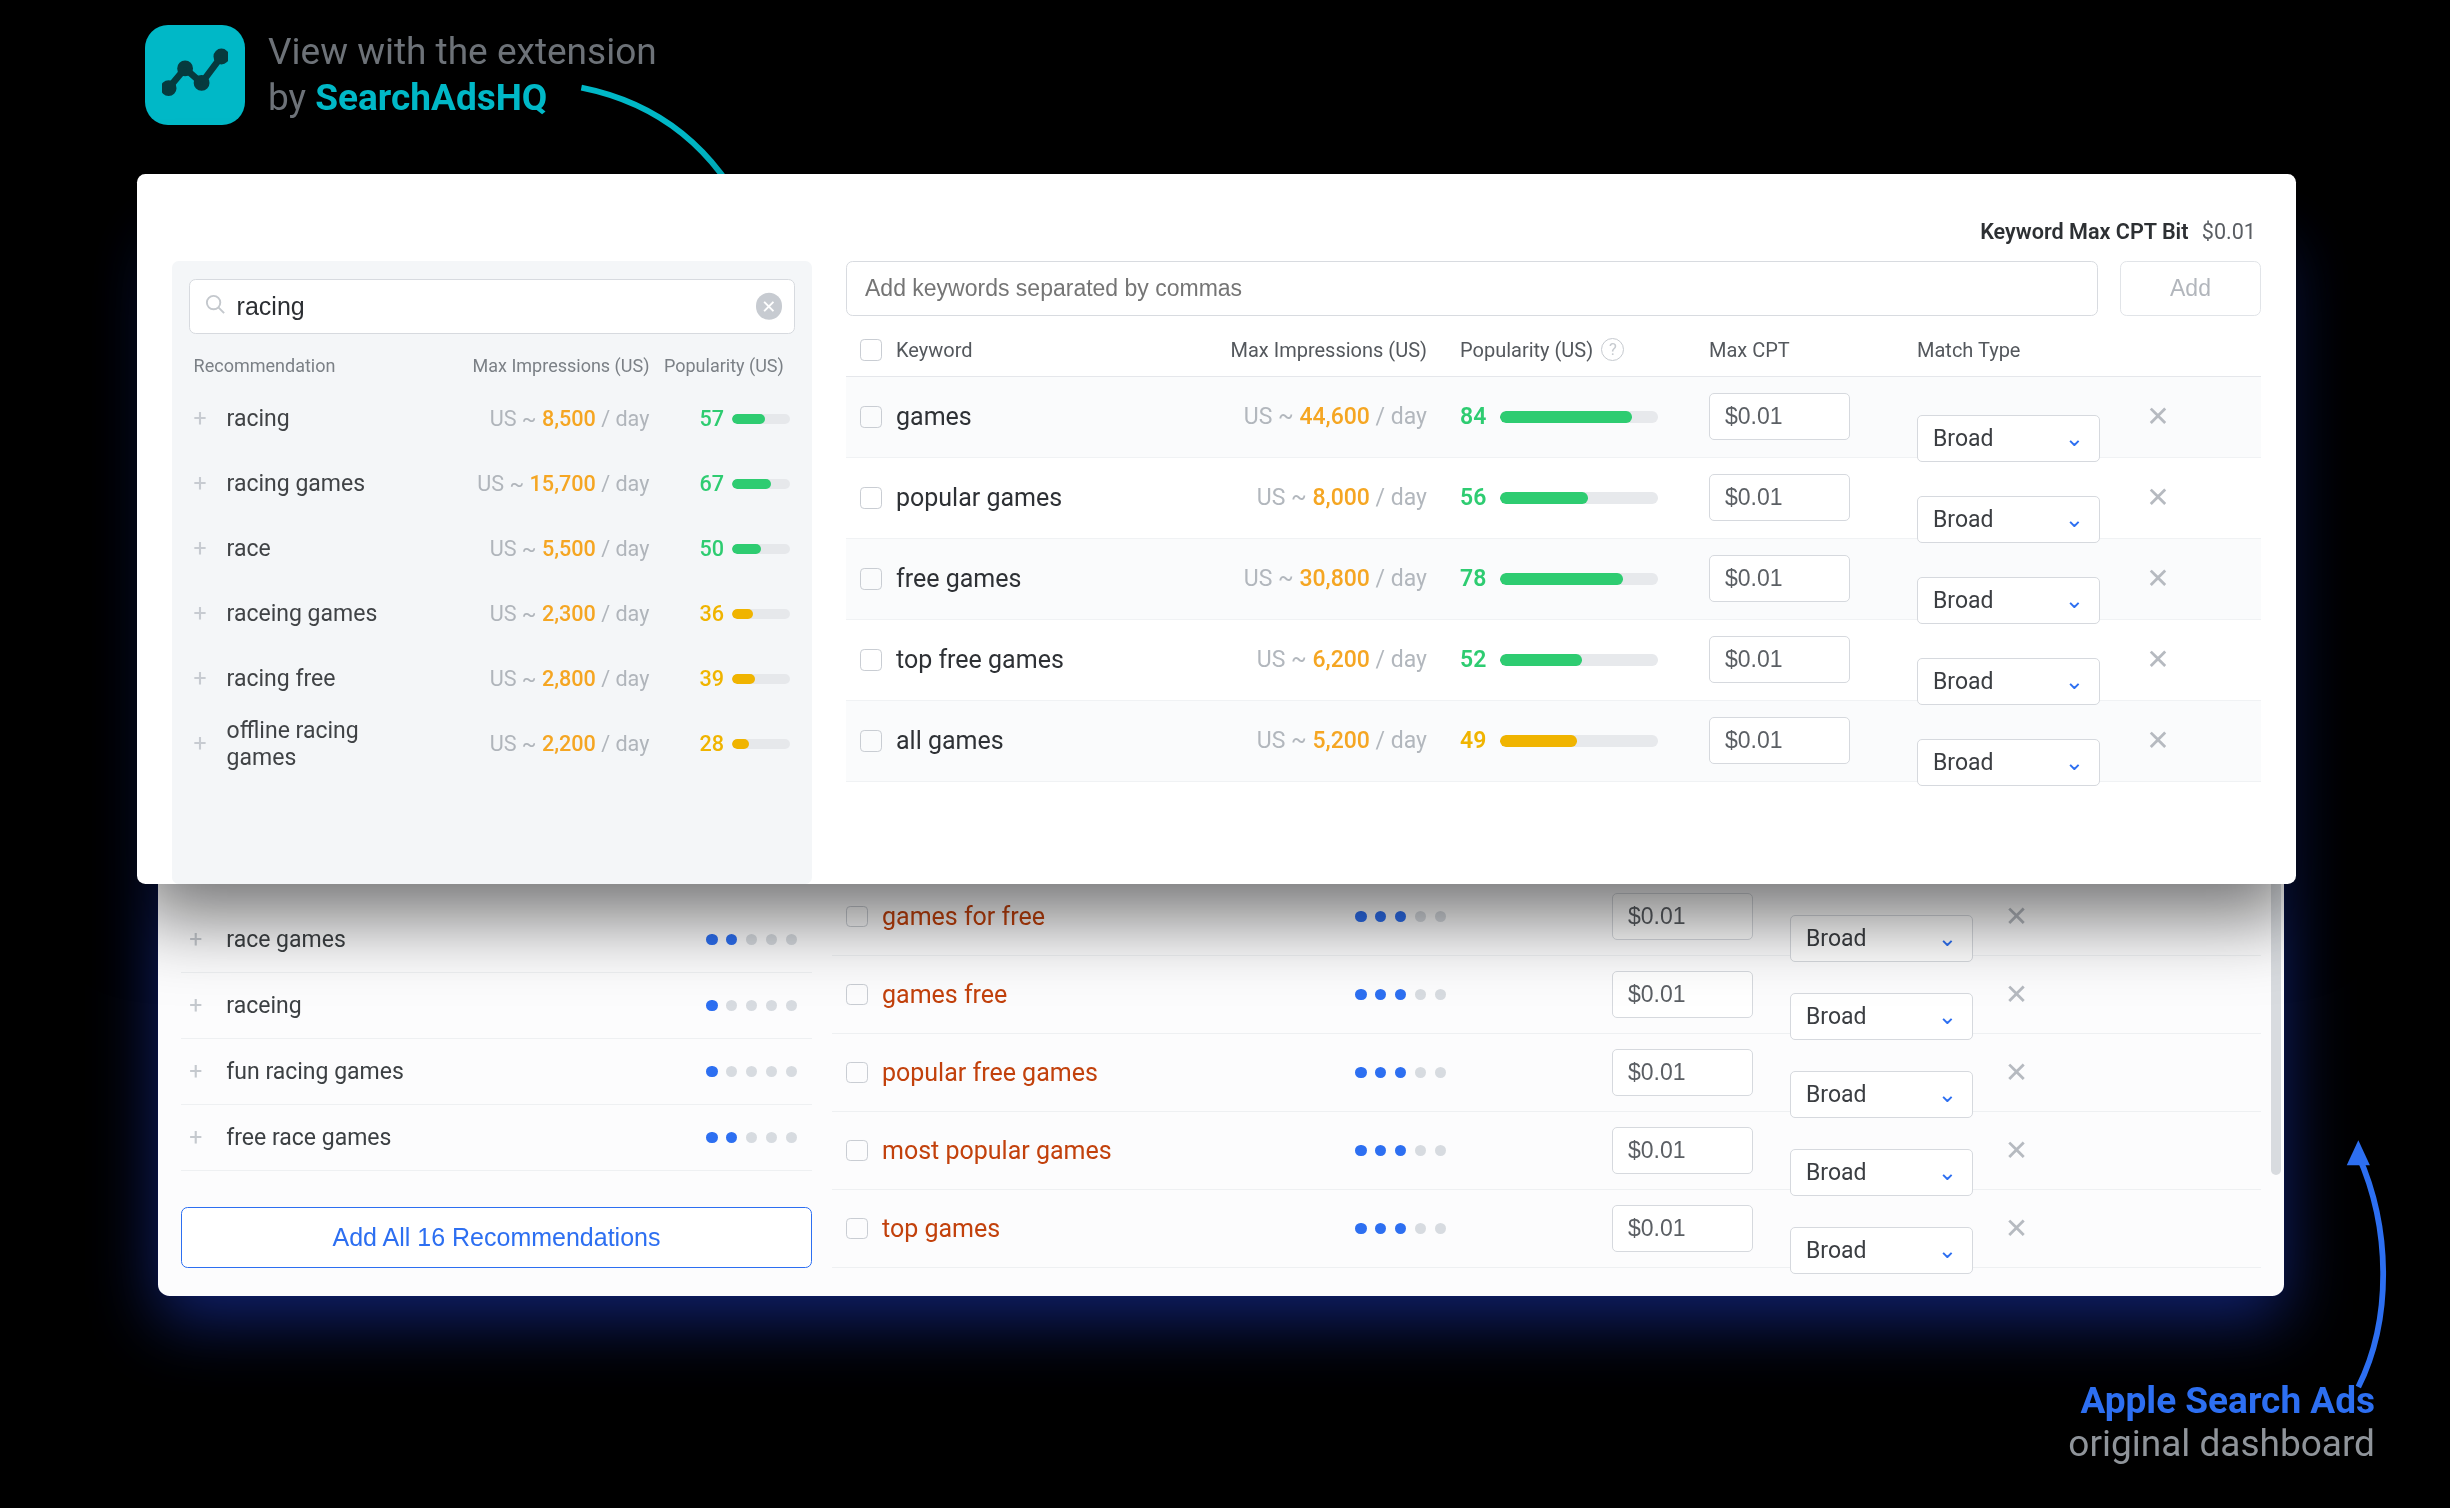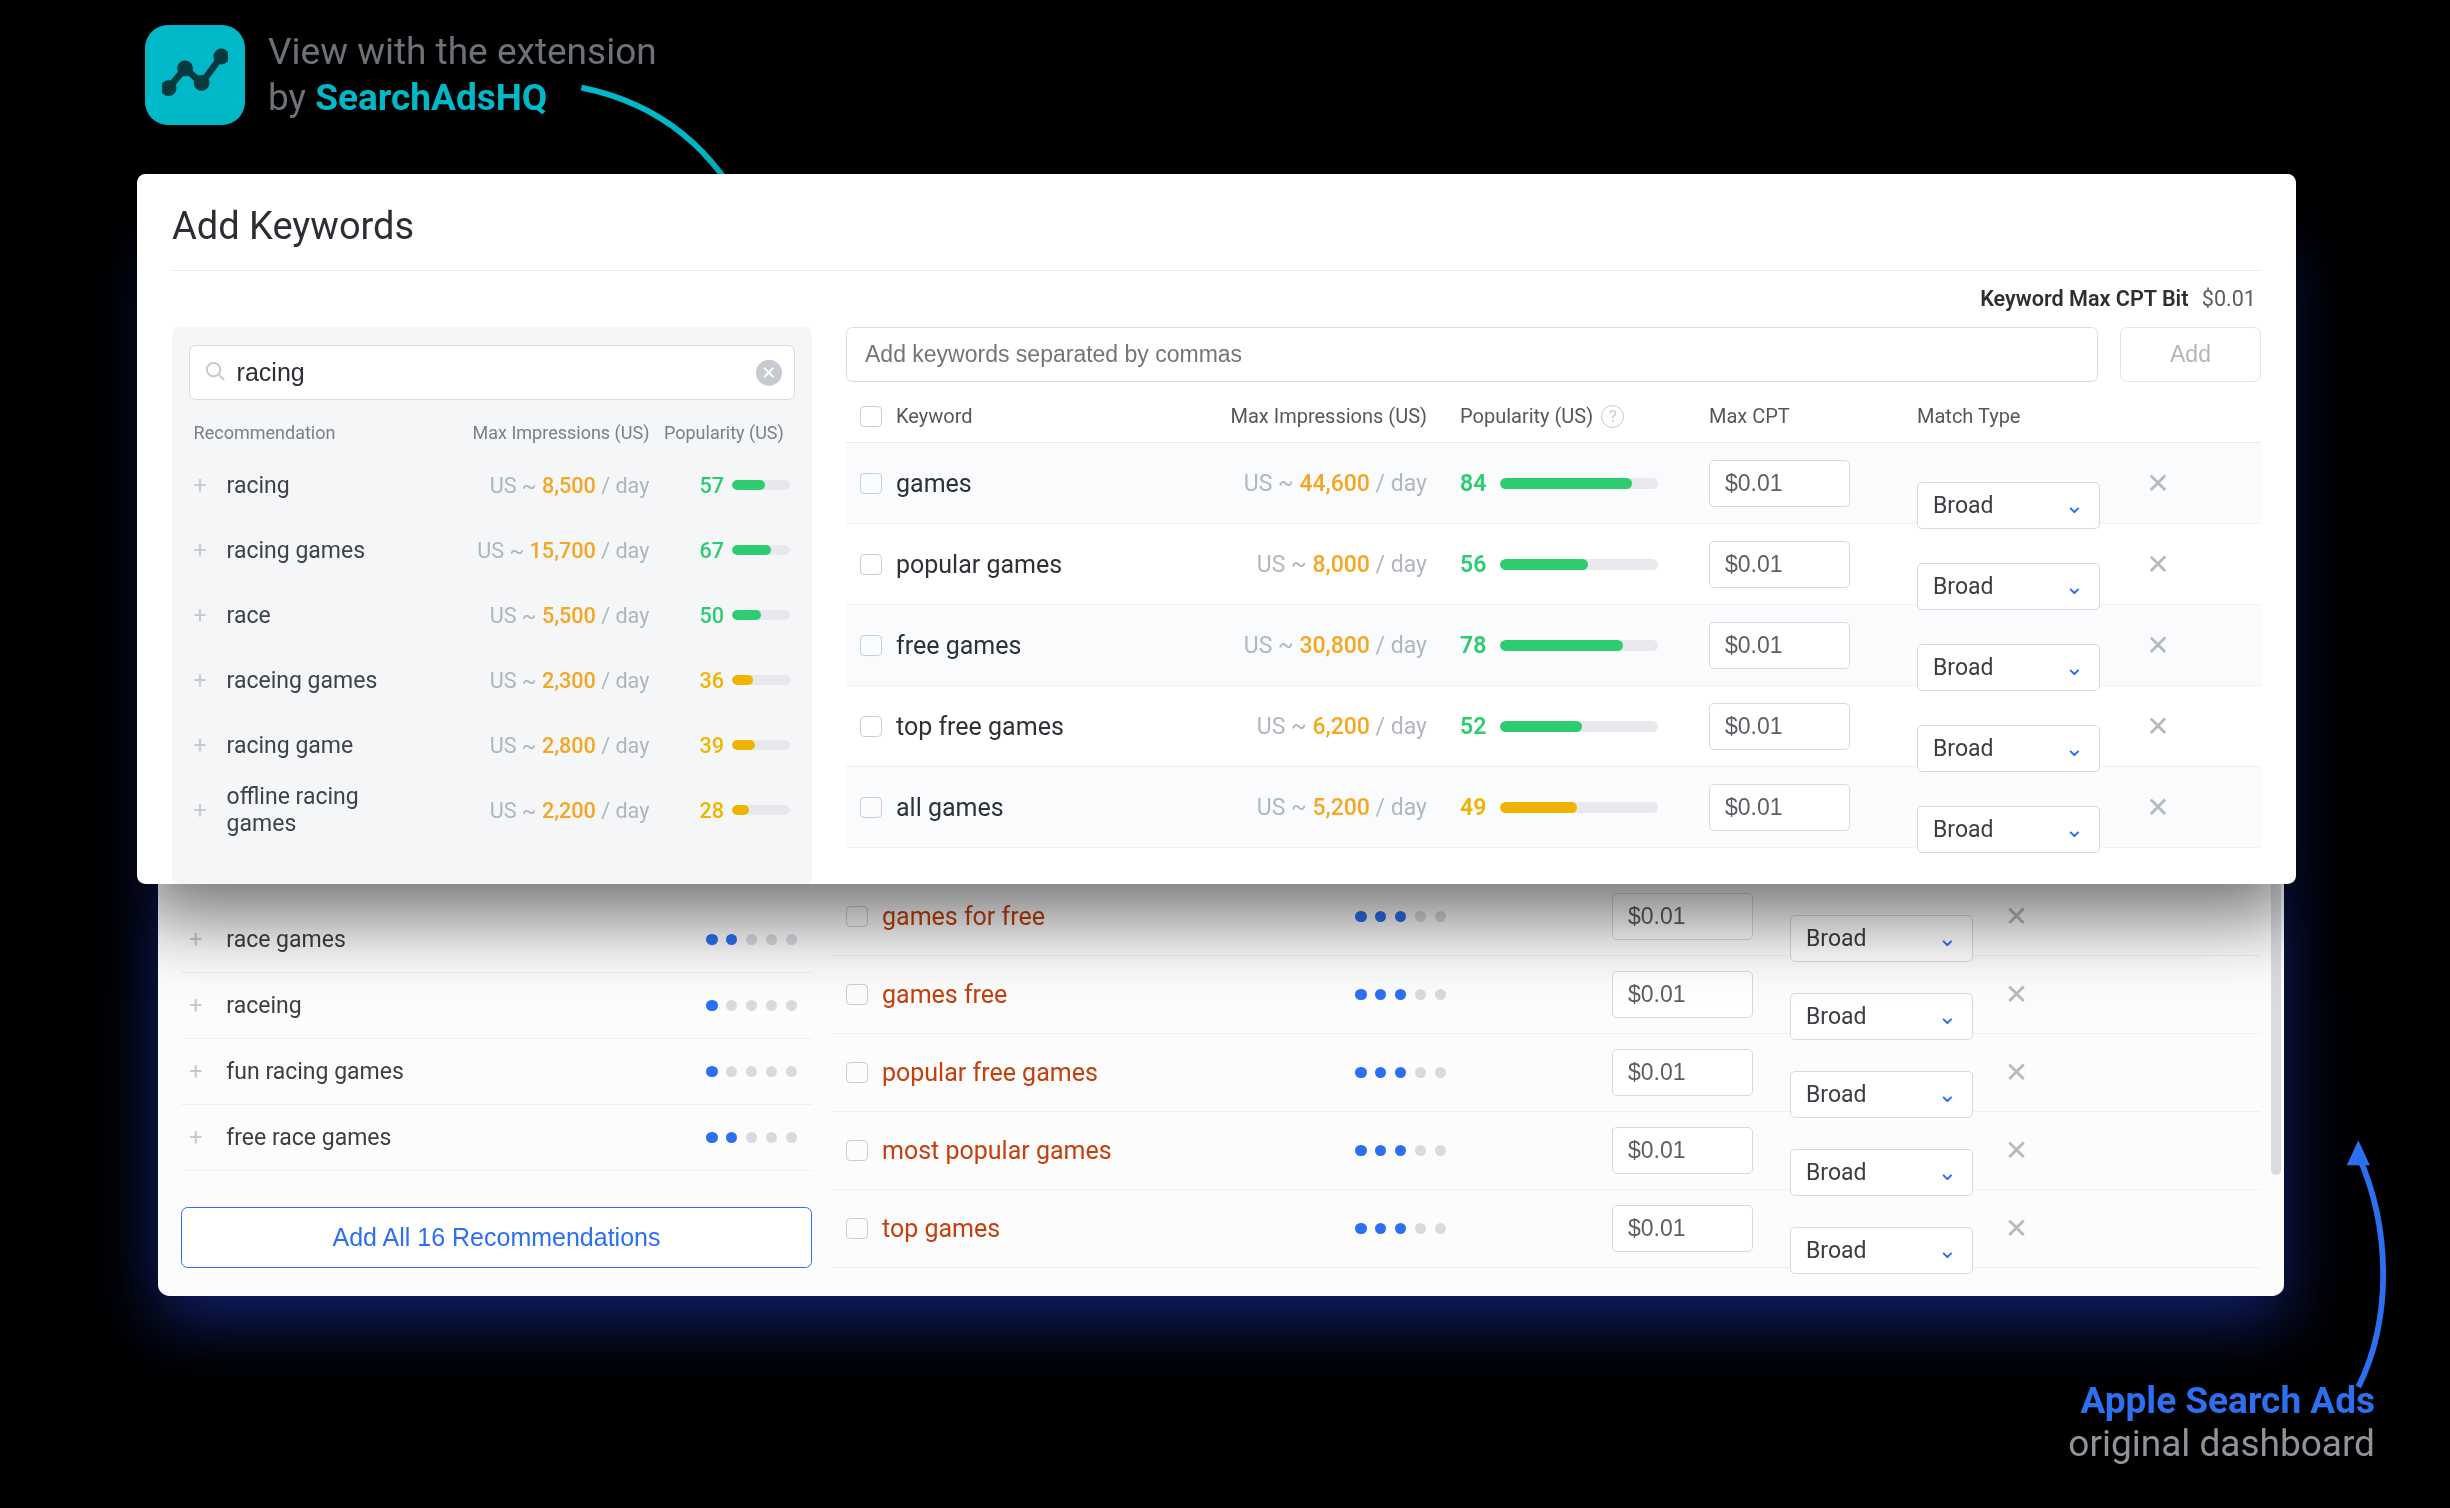--- a/index.html
+++ b/index.html
@@ -303,21 +303,20 @@
               </div>
             </span>
             <span class="remove">✕</span>
           </div>
         </div>
     </div>
     <div class="scrollbar-fake"></div>
   </div>
 
   <div class="layer-front">
-    <div class="title-row">Add Keywords</div>
     <div class="default-row">
       <span class="lbl">Keyword Max CPT Bit</span>
       <span class="val">$0.01</span>
     </div>
     <div class="front-body">
 
       <div class="front-left">
         <div class="search-wrap">
           <span class="search-icon">
             <svg width="23" height="23" viewBox="0 0 24 24" fill="none" stroke="currentColor" stroke-width="2">
@@ -373,21 +372,21 @@
               <span class="imp">US ~ <span class="num">2,300</span> / day</span>
               <span class="pop">
                 <span class="pv" style="color:#f0b400">36</span>
                 <span class="bar">
                   <i style="width:36%;background:#f0b400"></i>
                 </span>
               </span>
             </div>
             <div class="rec-row">
               <span class="plus">+</span>
-              <span class="name">racing game</span>
+              <span class="name">racing free</span>
               <span class="imp">US ~ <span class="num">2,800</span> / day</span>
               <span class="pop">
                 <span class="pv" style="color:#f0b400">39</span>
                 <span class="bar">
                   <i style="width:39%;background:#f0b400"></i>
                 </span>
               </span>
             </div>
             <div class="rec-row">
               <span class="plus">+</span>

